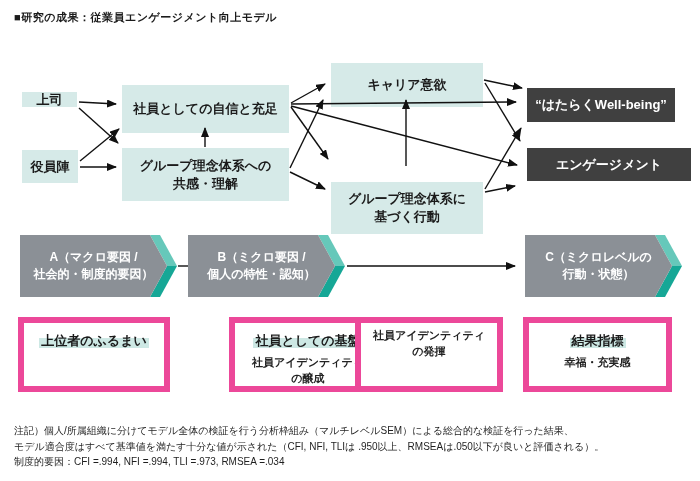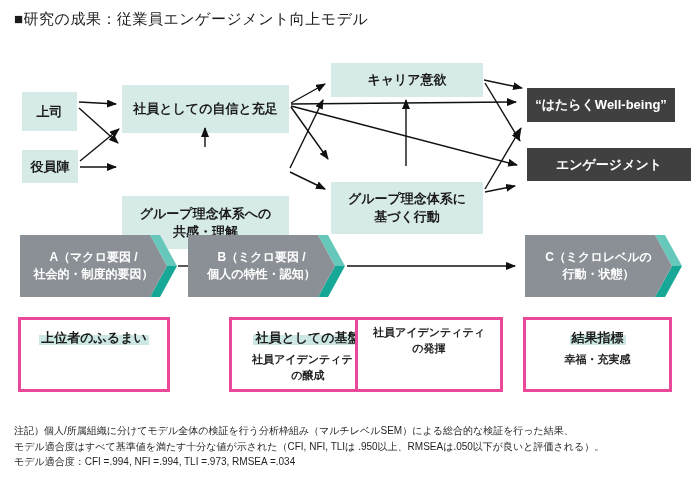--- a/index.html
+++ b/index.html
@@ -2,21 +2,21 @@
 <html><head>
 <meta charset="utf-8">
 <style>
   html,body{margin:0;padding:0;}
   body{
     width:700px;height:481px;position:relative;background:#ffffff;
     font-family:"Liberation Sans","DejaVu Sans",sans-serif;
     color:#1b1b1b;overflow:hidden;
   }
   .title{
-    position:absolute;left:14px;top:10px;font-size:15px;font-weight:normal;
+    position:absolute;left:14px;top:10px;font-size:11px;font-weight:bold;
     letter-spacing:.5px;white-space:nowrap;
   }
   .node{
     position:absolute;display:flex;align-items:center;justify-content:center;
     text-align:center;font-weight:bold;font-size:13px;line-height:1.35;
     white-space:pre-line;background:#d6eae8;
   }
   .node.dark{background:#404040;color:#ffffff;}
   .arrows{position:absolute;left:0;top:0;pointer-events:none;z-index:5;}
   .chevron{position:absolute;top:235px;width:158px;height:62px;z-index:2;}
@@ -24,21 +24,21 @@
   .chevron .band-light{fill:#66c8ba;}
   .chevron .band-dark{fill:#16a796;}
   .chevron .body{fill:#8b9096;}
   .chevron .label{
     position:absolute;left:0;top:0;width:147px;height:62px;display:flex;
     align-items:center;justify-content:center;text-align:center;color:#ffffff;
     font-weight:bold;font-size:12px;line-height:1.4;white-space:pre-line;
   }
   .factor{
     position:absolute;top:317px;height:75px;background:#ffffff;
-    border:3px solid #ec4899;box-sizing:border-box;text-align:center;
+    border:6px solid #ec4899;box-sizing:border-box;text-align:center;
   }
   .factor .head{
     margin-top:9px;font-size:13px;font-weight:bold;
   }
   .factor .head span{
     background:linear-gradient(transparent 35%, #cde8e4 35%);
     padding:0 2px;
   }
   .factor .body-text{
     margin-top:5px;font-size:11px;font-weight:bold;line-height:1.45;
@@ -48,26 +48,26 @@
     position:absolute;left:14px;top:423px;width:676px;font-size:10px;
     line-height:1.55;color:#1f1f1f;
   }
   line{stroke:#111111;stroke-width:1.4;}
 </style>
 </head>
 <body>
 
 <div class="title">■研究の成果：従業員エンゲージメント向上モデル</div>
 
-<div class="node" style="left:22px;top:92px;width:55px;height:39px;">上司</div>
+<div class="node" style="left:22px;top:92px;width:55px;height:15px;">上司</div>
 <div class="node" style="left:22px;top:150px;width:56px;height:33px;">役員陣</div>
 <div class="node" style="left:122px;top:85px;width:167px;height:48px;">社員としての自信と充足</div>
-<div class="node" style="left:122px;top:148px;width:167px;height:53px;margin-top:48px;">グループ理念体系への
+<div class="node" style="left:122px;top:148px;width:167px;height:53px;">グループ理念体系への
 共感・理解</div>
-<div class="node" style="left:331px;top:63px;width:152px;height:34px;">キャリア意欲</div>
+<div class="node" style="left:331px;top:63px;width:152px;height:44px;">キャリア意欲</div>
 <div class="node" style="left:331px;top:182px;width:152px;height:52px;">グループ理念体系に
 基づく行動</div>
 <div class="node dark" style="left:527px;top:88px;width:148px;height:34px;">“はたらくWell-being”</div>
 <div class="node dark" style="left:527px;top:148px;width:164px;height:33px;">エンゲージメント</div>
 
 <svg class="arrows" width="700" height="481" viewBox="0 0 700 481">
   <defs>
     <marker id="ah" viewBox="0 0 10 8" markerWidth="10" markerHeight="8" refX="9" refY="4" orient="auto" markerUnits="userSpaceOnUse">
       <path d="M0,0 L10,4 L0,8 Z" fill="#111111"></path>
     </marker>
@@ -141,14 +141,14 @@
 <div class="factor" style="left:523px;width:149px;">
   <div class="head">
     <span>結果指標</span>
   </div>
   <div class="body-text">幸福・充実感</div>
 </div>
 
 <div class="footnotes">
   <div>注記）個人/所属組織に分けてモデル全体の検証を行う分析枠組み（マルチレベルSEM）による総合的な検証を行った結果、</div>
   <div>モデル適合度はすべて基準値を満たす十分な値が示された（CFI, NFI, TLIは .950以上、RMSEAは.050以下が良いと評価される）。</div>
-  <div>モデル適合度：CFI =.994, NFI =.994, TLI =.973, RMSEA =.034</div>
+  <div>制度的要因：CFI =.994, NFI =.994, TLI =.973, RMSEA =.034</div>
 </div>
 
 </body></html>

